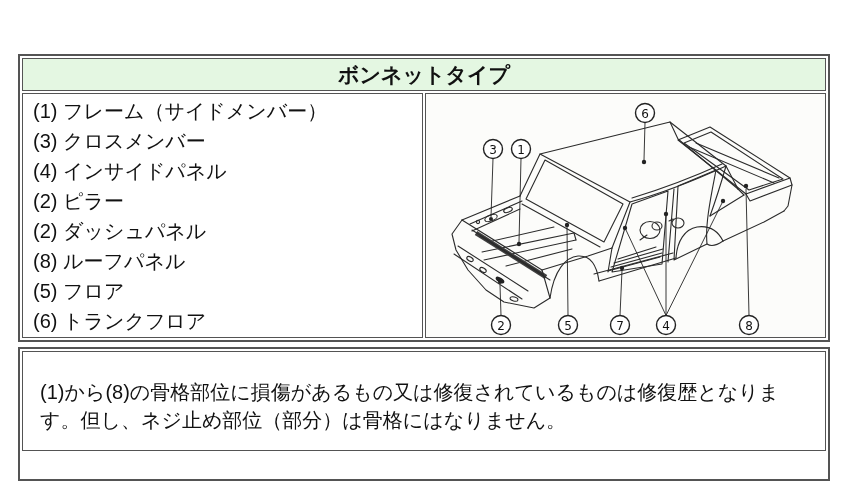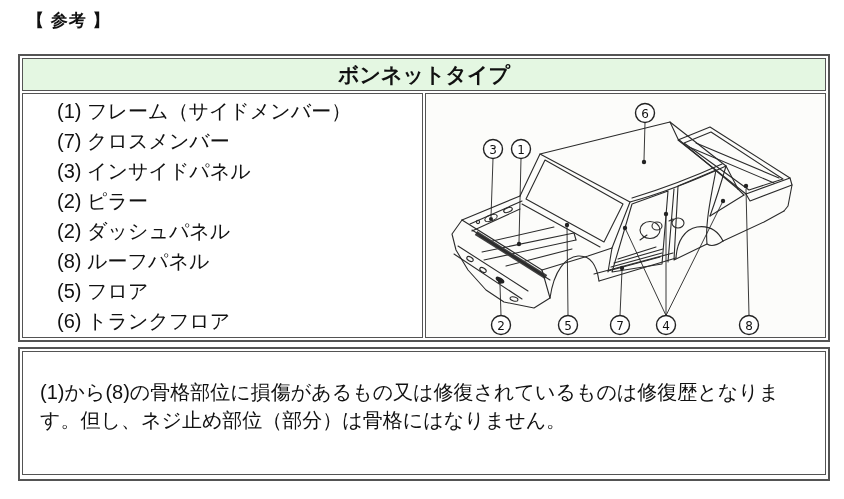--- a/index.html
+++ b/index.html
@@ -20,62 +20,61 @@
     border-collapse:separate;border-spacing:2px;
     border:2px solid var(--bd);table-layout:fixed;background:#fff;
   }
   table.main td{border:1px solid var(--bd);box-sizing:border-box;}
   td.hdr{
     background:var(--grn);text-align:center;vertical-align:middle;
     font-weight:bold;font-size:21px;height:33px;padding:0;margin-top:48px;
   }
   td.list-cell{
     width:399px;height:243px;vertical-align:top;
-    padding:2px 0 0 34px;font-size:20px;line-height:30px;
+    padding:2px 0 0 10px;font-size:20px;line-height:30px;
   }
   td.diag-cell{
     width:405px;height:243px;padding:0;background:#fcfcfa;vertical-align:top;
   }
   .part-row{white-space:nowrap;}
 
   .note-box{
     position:absolute;left:18px;top:347px;width:812px;height:134px;
     border:2px solid var(--bd);padding:2px;box-sizing:border-box;background:#fff;
   }
   .note-inner{
-    border:1px solid var(--bd);box-sizing:border-box;height:124px;
+    border:1px solid var(--bd);box-sizing:border-box;height:100px;
     padding:26px 8px 0 17px;font-size:20px;line-height:28px;
   }
 
   svg.car{display:block;}
   .art{stroke:#2b2b2b;stroke-width:1.1;fill:none;stroke-linecap:round;stroke-linejoin:round;}
   .art-thick{stroke:#3f3f3f;stroke-width:4.5;fill:none;stroke-linecap:butt;}
   .art-fill{fill:#222;stroke:none;}
   .leader{stroke:#222;stroke-width:0.9;fill:none;}
   .co-circle{fill:#fff;stroke:#222;stroke-width:1.4;}
   .co-num{font-family:"DejaVu Sans","Liberation Sans",sans-serif;font-size:12px;fill:#111;text-anchor:middle;}
   .dot{fill:#222;stroke:none;}
 </style>
 </head>
 <body>
 
 <div class="page">
 
-  <div class="page-title">【 参考 】</div>
 
   <table class="main">
     <tbody>
       <tr>
         <td class="hdr" colspan="2">ボンネットタイプ</td>
       </tr>
       <tr>
         <td class="list-cell">
             <div class="part-row">(1) フレーム（サイドメンバー）</div>
-            <div class="part-row">(7) クロスメンバー</div>
-            <div class="part-row">(3) インサイドパネル</div>
+            <div class="part-row">(3) クロスメンバー</div>
+            <div class="part-row">(4) インサイドパネル</div>
             <div class="part-row">(2) ピラー</div>
             <div class="part-row">(2) ダッシュパネル</div>
             <div class="part-row">(8) ルーフパネル</div>
             <div class="part-row">(5) フロア</div>
             <div class="part-row">(6) トランクフロア</div>
           </td>
         <td class="diag-cell">
 
           <svg class="car" width="403" height="243" viewBox="0 0 403 243" xmlns="http://www.w3.org/2000/svg">
 

